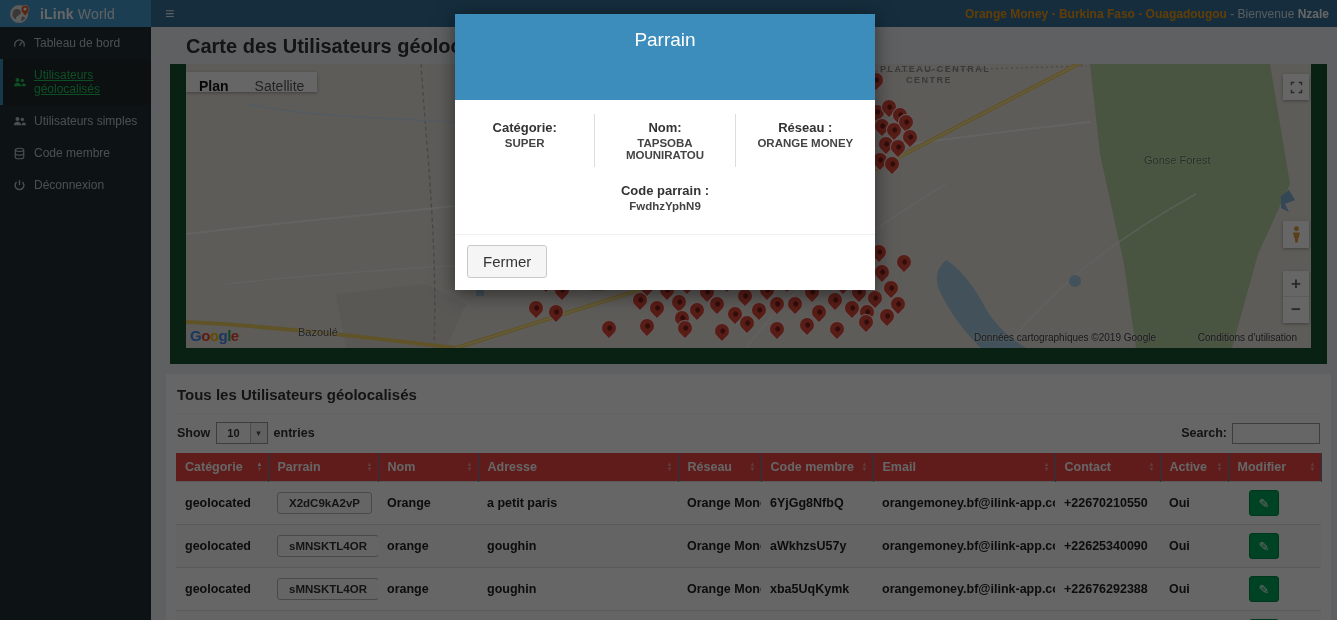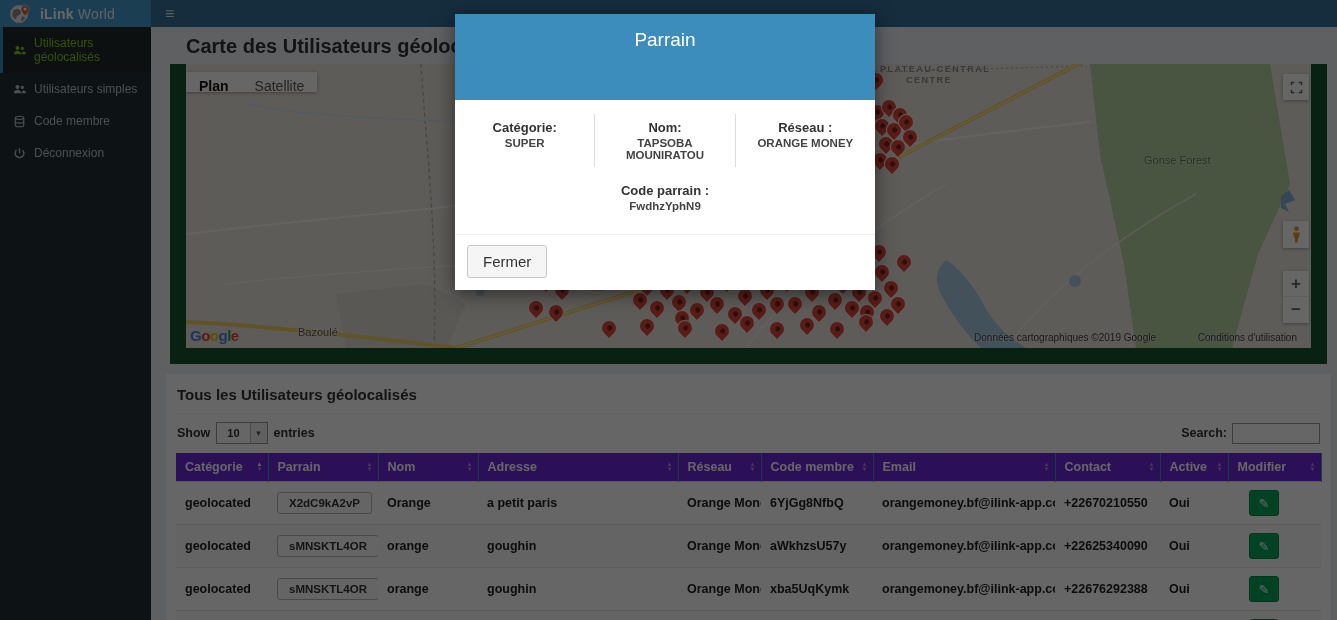--- a/index.html
+++ b/index.html
@@ -17,21 +17,21 @@
   .hamburger { color:#dfeaf2; font-size:16px; padding:0 14px; cursor:pointer; line-height:27px; }
   .nav-right { margin-left:auto; padding-right:8px; font-size:12px; white-space:nowrap; }
   .nav-right .ctx { color:#f39c12; font-weight:bold; }
   .nav-right .wel { color:#dbe6ec; }
   .nav-right .usr { color:#fff; font-weight:bold; }
 
   
   .sidebar { position:absolute; left:0; top:27px; width:151px; bottom:0; background:#222d32; z-index:2; }
   .side-item { display:flex; align-items:center; gap:8px; padding:9px 5px 9px 10px;
                color:#b8c7ce; font-size:12px; cursor:pointer; border-left:3px solid transparent; }
-  .side-item.active { color:#84cc16; background:#1e282c; border-left-color:#3c8dbc; }
+  .side-item.active { color:#22c55e; background:#1e282c; border-left-color:#3c8dbc;text-decoration:underline; }
   .side-item svg { flex:0 0 auto; }
 
   
   .content { position:absolute; left:151px; top:27px; right:0; bottom:0; background:#eceff4; overflow:hidden; }
   .page-head { margin:8px 16px 6px 35px; display:flex; align-items:baseline; gap:8px; }
   .page-head h1 { font-size:20px; font-weight:600; color:#333; }
   .page-head .sub { font-size:12px; color:#8a8a8a; }
 
   .map-box { margin:0 10px 0 19px; background:#14532d; padding:0 16px 16px 16px; }
   .map { position:relative; width:1125px; height:284px; background:#e8e5de; overflow:hidden; }
@@ -73,21 +73,21 @@
   .dt-controls { display:flex; align-items:center; font-size:12.5px; color:#333; margin-bottom:9px; padding:0 1px; }
   .dt-len { display:flex; align-items:center; gap:6px; font-weight:bold; }
   .dt-select { display:inline-flex; align-items:stretch; border:1px solid #999; background:#fff; height:22px; cursor:pointer; }
   .dt-select .val { padding:0 10px; line-height:20px; font-size:11px; }
   .dt-select .chev { border-left:1px solid #bbb; background:#f3f3f3; width:17px; text-align:center;
                      line-height:20px; font-size:9px; color:#555; }
   .dt-search { margin-left:auto; display:flex; align-items:center; gap:5px; font-weight:bold; }
   .dt-search input { width:88px; height:21px; border:1px solid #999; background:#fff; padding:0 4px; font-size:12px; }
 
   table.dt { width:100%; border-collapse:collapse; table-layout:fixed; }
-  table.dt th { background:#6d28d9; color:#fff; font-size:12.5px; font-weight:bold; text-align:left;
+  table.dt th { background:#ef4444; color:#fff; font-size:12.5px; font-weight:bold; text-align:left;
                 padding:7px 18px 7px 9px; position:relative; border-right:1px solid #4f8bb1; cursor:pointer; }
   .sort-ico { position:absolute; right:5px; top:50%; transform:translateY(-50%); display:flex; flex-direction:column; line-height:5px; }
   .sort-ico span { font-size:6px; color:#fff; opacity:.45; }
   th.sorted .sort-ico span.up { opacity:1; }
   table.dt td { font-size:12.5px; font-weight:600; color:#222; padding:8px 9px; border-top:1px solid #e2e2e2;
                 overflow:hidden; white-space:nowrap; height:37px; }
   table.dt tr:nth-child(even) td { background:#f9f9f9; }
   .parrain-btn { display:inline-block; border:1px solid #b7b7b7; background:#fdfdfd; border-radius:3px;
                  padding:4px 11px; font-size:11.5px; font-weight:600; color:#333; cursor:pointer; }
   .edit-btn { width:30px; height:26px; background:#00a65a; border:1px solid #008d4c; border-radius:3px;
@@ -122,23 +122,35 @@
       <path d="M5 8c2-2 5-2 7 0s1 4-1 5-4 3-3 5c-3-1-5-4-4-7z" fill="#8c8c8c"></path>
       <path d="M14 15c1.5-.5 3 0 3.5 1.5-1 1.6-2.5 2.7-4.5 3z" fill="#8c8c8c"></path>
       <path d="M17.5 2.5c-2.4 0-4.3 1.9-4.3 4.3 0 3 4.3 7.2 4.3 7.2s4.3-4.2 4.3-7.2c0-2.4-1.9-4.3-4.3-4.3z" fill="#e05a2b" stroke="#fff" stroke-width=".6"></path>
       <circle cx="17.5" cy="6.6" r="1.7" fill="#fff"></circle>
     </svg>
     <div class="brand"><b>iLink</b> <span>World</span></div>
   </div>
 
   <div class="navbar">
     <div class="hamburger">≡</div>
+    <div class="nav-right">
+      <span class="ctx">Orange Money - Burkina Faso - Ouagadougou</span><span class="wel"> - Bienvenue </span><span class="usr">Nzale</span>
+    </div>
   </div>
 
   <div class="sidebar" id="sidebar">
+      <div class="side-item">
+        <span style="display: inline-flex;">
+          <svg width="13" height="13" viewBox="0 0 16 16" fill="none" stroke="currentColor" stroke-width="1.6">
+            <path d="M2.5 12a6 6 0 1 1 11 0"></path>
+            <path d="M8 10.5 11 6"></path>
+          </svg>
+        </span>
+        <span>Tableau de bord</span>
+      </div>
       <div class="side-item active">
         <span style="display: inline-flex;">
           <svg width="13" height="13" viewBox="0 0 16 16" fill="currentColor">
             <circle cx="5.5" cy="5" r="2.4"></circle>
             <path d="M1 12.5c0-2.4 2-4.2 4.5-4.2S10 10.1 10 12.5z"></path>
             <circle cx="11.5" cy="5.5" r="2"></circle>
             <path d="M10.4 12.5c.2-1.9 1.3-3.3 3-3.3 1.4 0 2.4 1.4 2.6 3.3z"></path>
           </svg>
         </span>
         <span>Utilisateurs géolocalisés</span>

